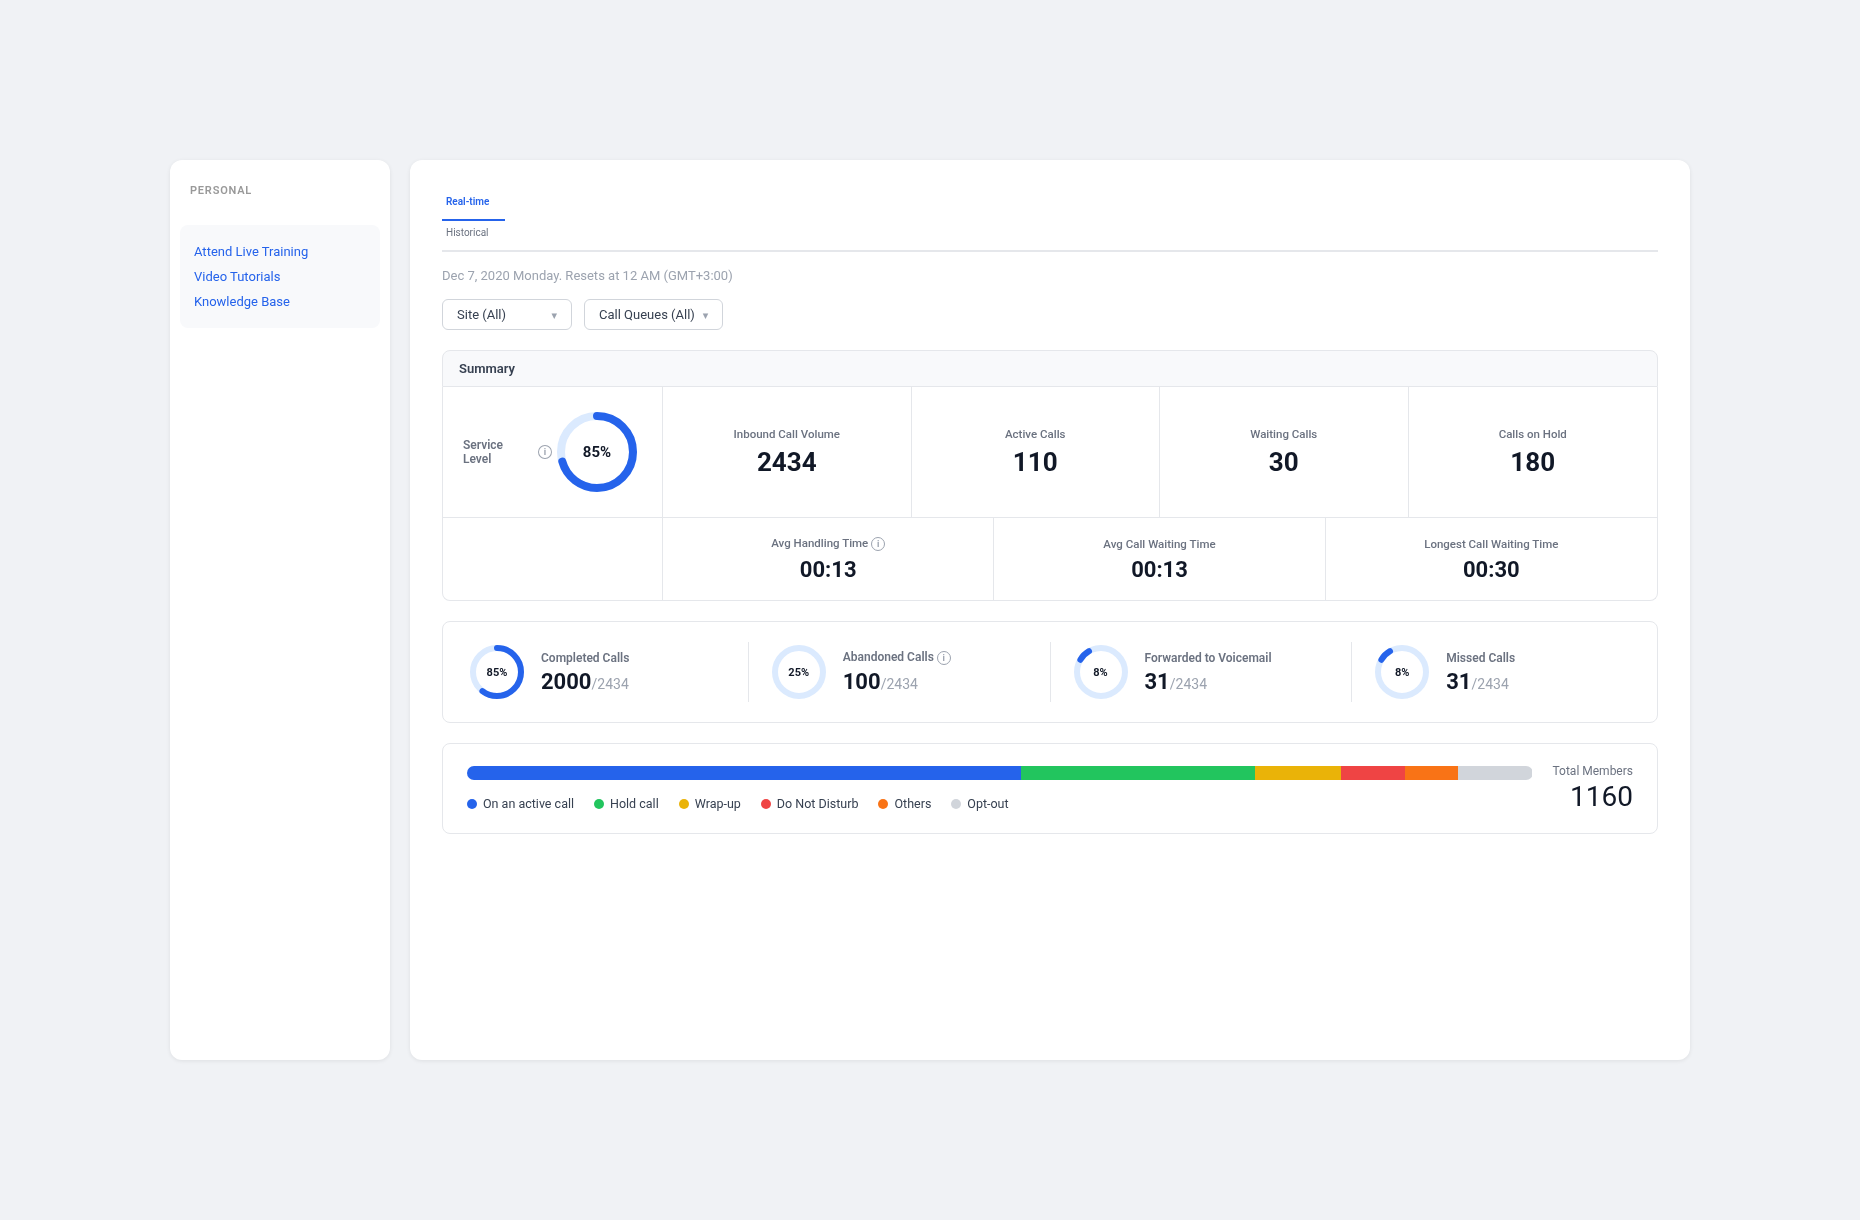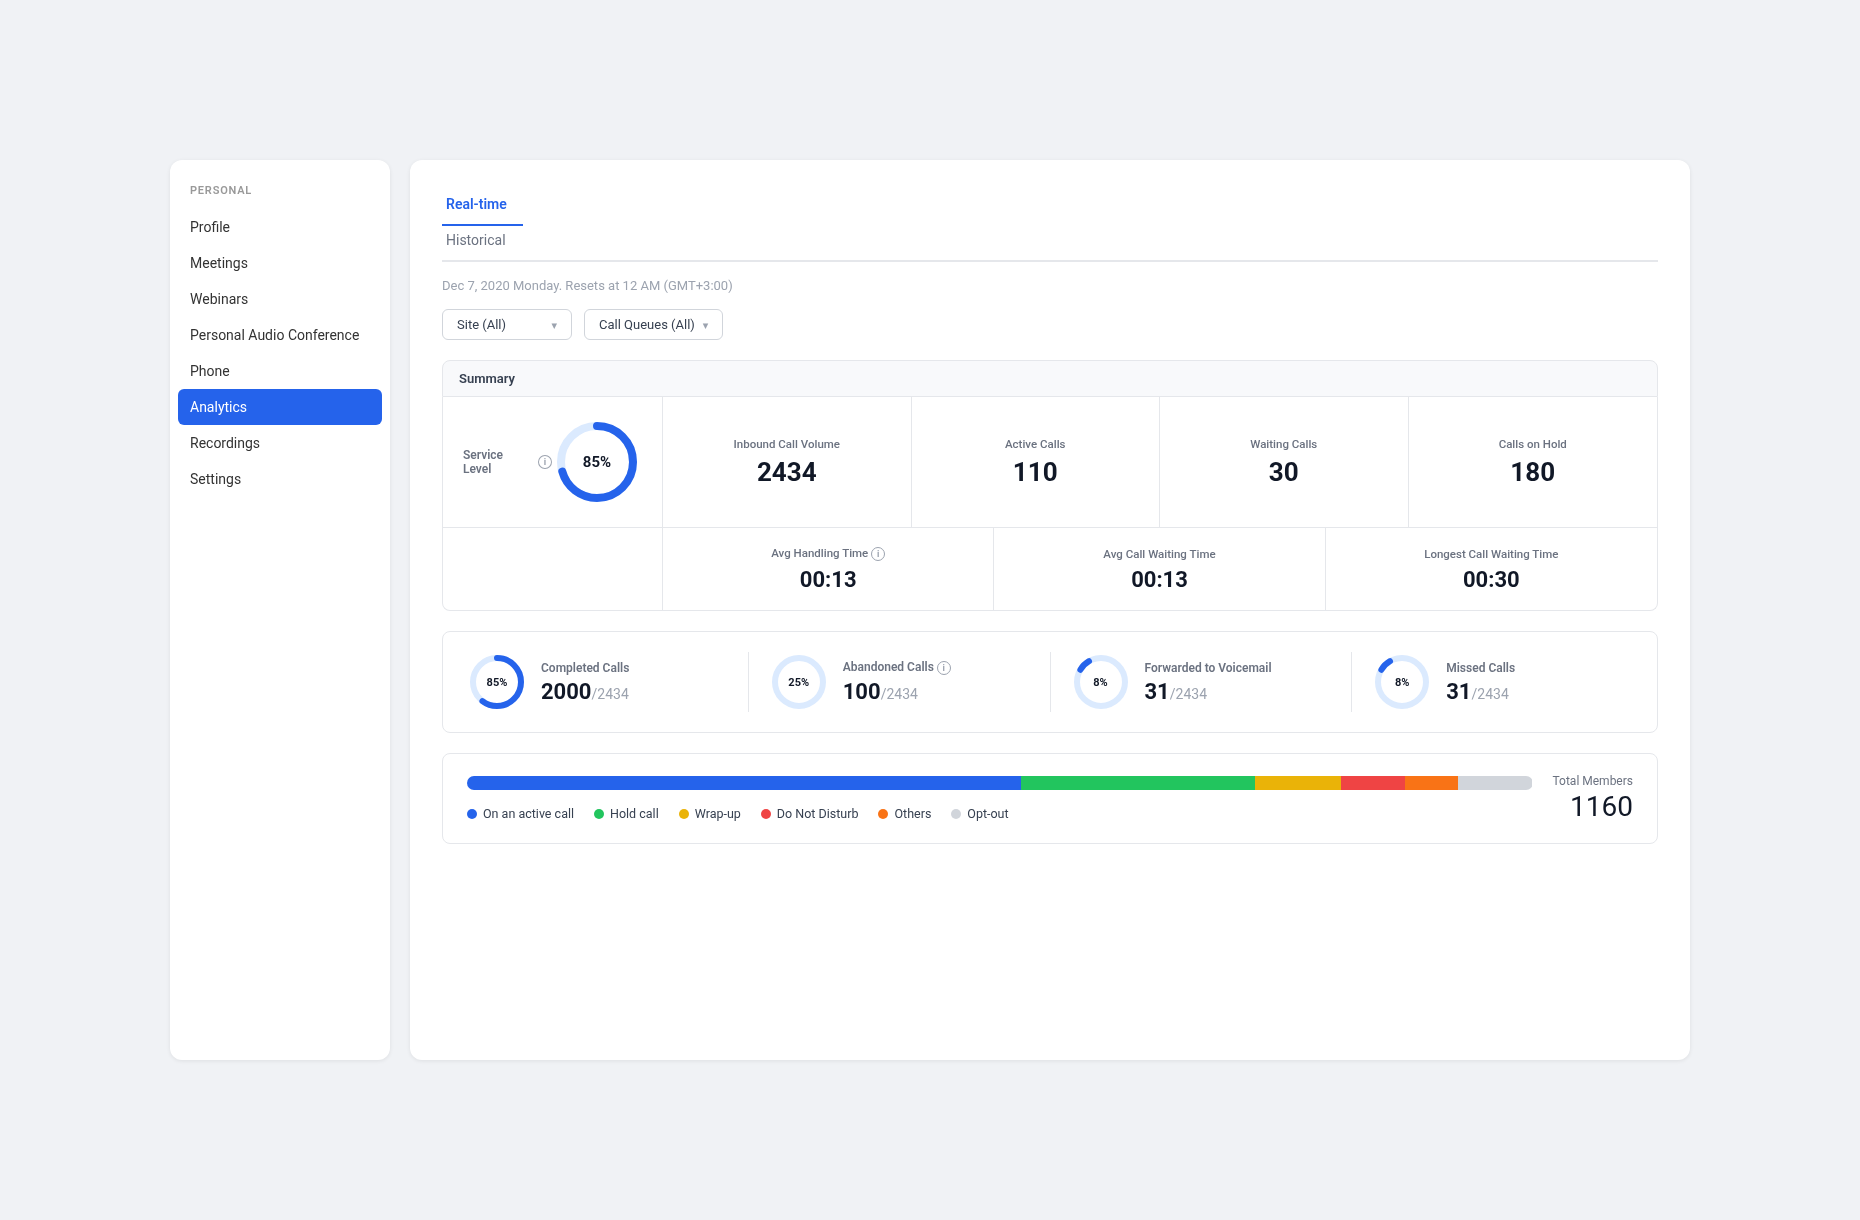--- a/index.html
+++ b/index.html
@@ -76,21 +76,21 @@
     }
     
     .tabs {
       display: flex;
       gap: 0;
       border-bottom: 2px solid #e5e7eb;
       margin-bottom: 16px;
     }
     .tab {
       padding: 8px 16px 12px 4px;
-      font-size: 14px;
+      font-size: 10px;
       cursor: pointer;
       color: #6b7280;
       position: relative;
       margin-right: 16px;
     }
     .tab.active {
       color: #2563eb;
       font-weight: 600;
     }
     .tab.active::after {
@@ -346,31 +346,28 @@
     }
   </style>
 </head>
 <body>
 
 <div class="app-container">
 
   <div class="sidebar">
     <div class="sidebar-section-label">PERSONAL</div>
 
-    <div id="sidebar-items-container">
-        <div class="sidebar-item">Profile</div>
-        <div class="sidebar-item">Meetings</div>
-        <div class="sidebar-item">Webinars</div>
-        <div class="sidebar-item">Personal Audio Conference</div>
-        <div class="sidebar-item">Phone</div>
-        <div class="sidebar-item active">Analytics</div>
-        <div class="sidebar-item">Recordings</div>
-        <div class="sidebar-item">Settings</div>
-      </div>
-
+
+    <div class="sidebar-links">
+      <div id="sidebar-links-container">
+          <a class="sidebar-link" href="#">Attend Live Training</a>
+          <a class="sidebar-link" href="#">Video Tutorials</a>
+          <a class="sidebar-link" href="#">Knowledge Base</a>
+        </div>
+    </div>
   </div>
 
   <div class="main-content">
 
     <div class="tabs">
       <div id="tabs-container">
           <div class="tab active">Real-time</div>
           <div class="tab">Historical</div>
         </div>
     </div>

